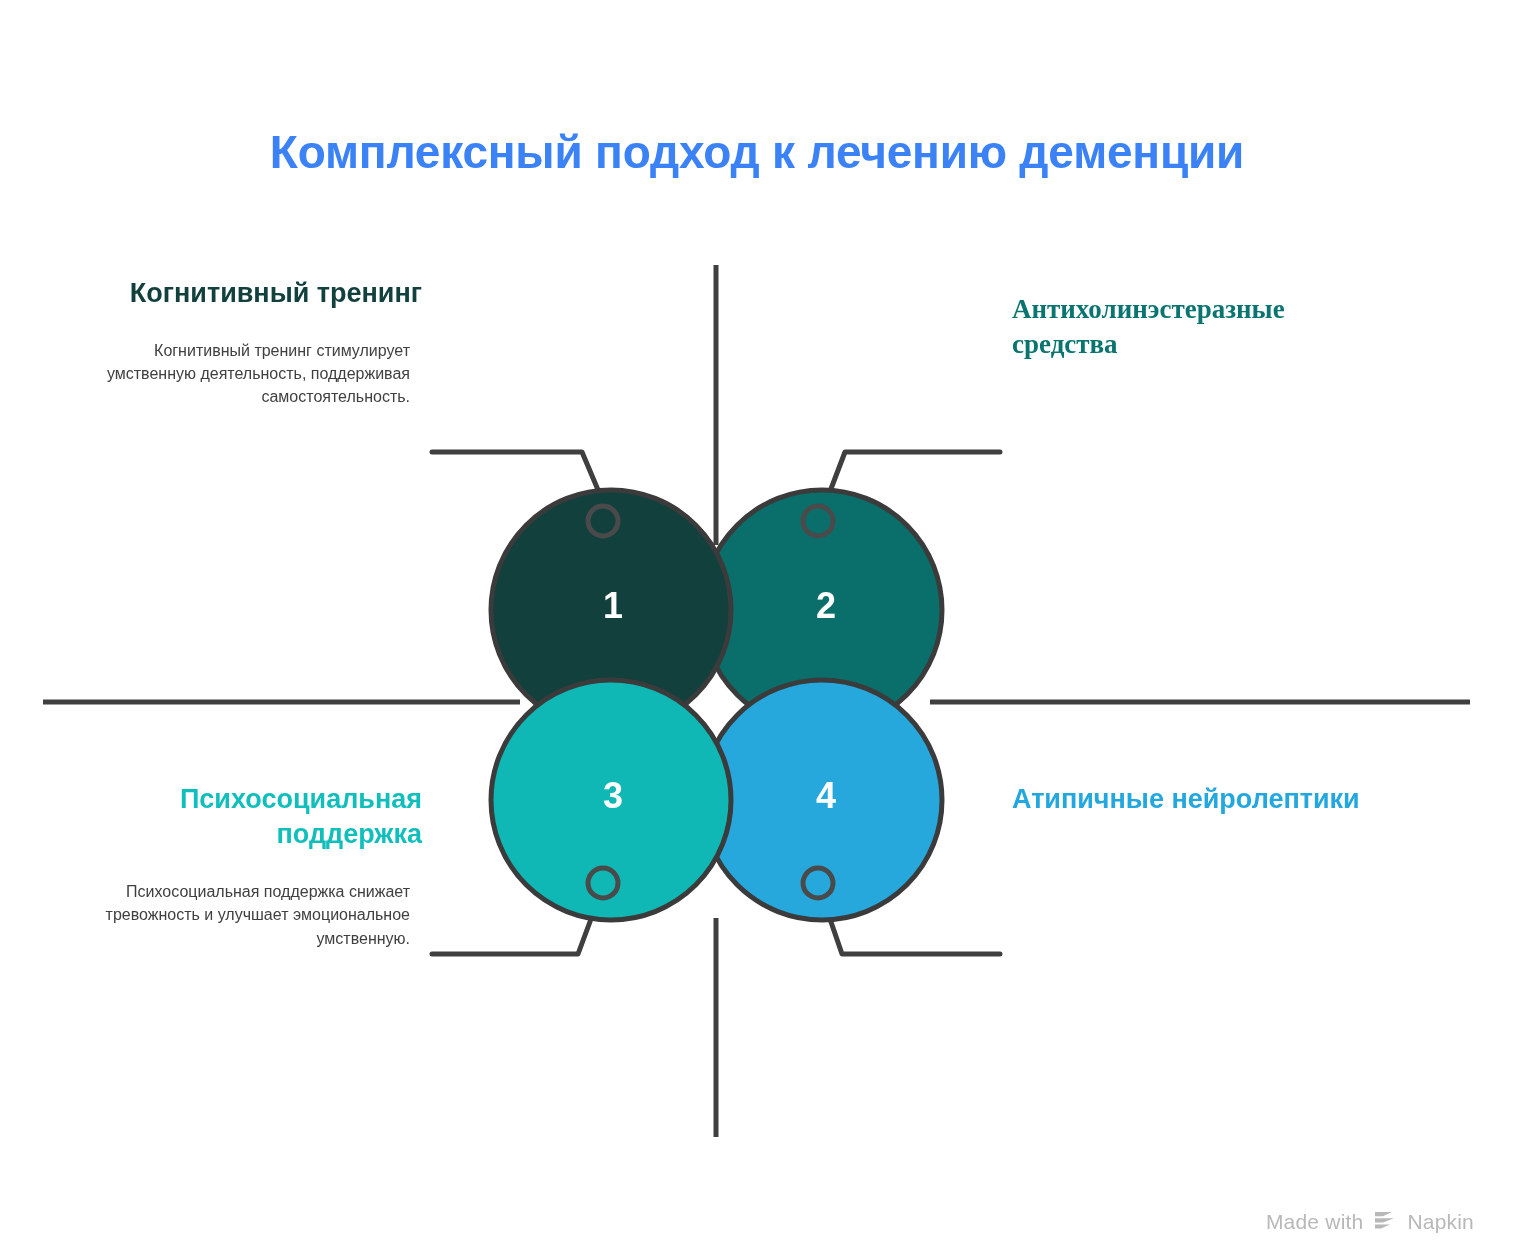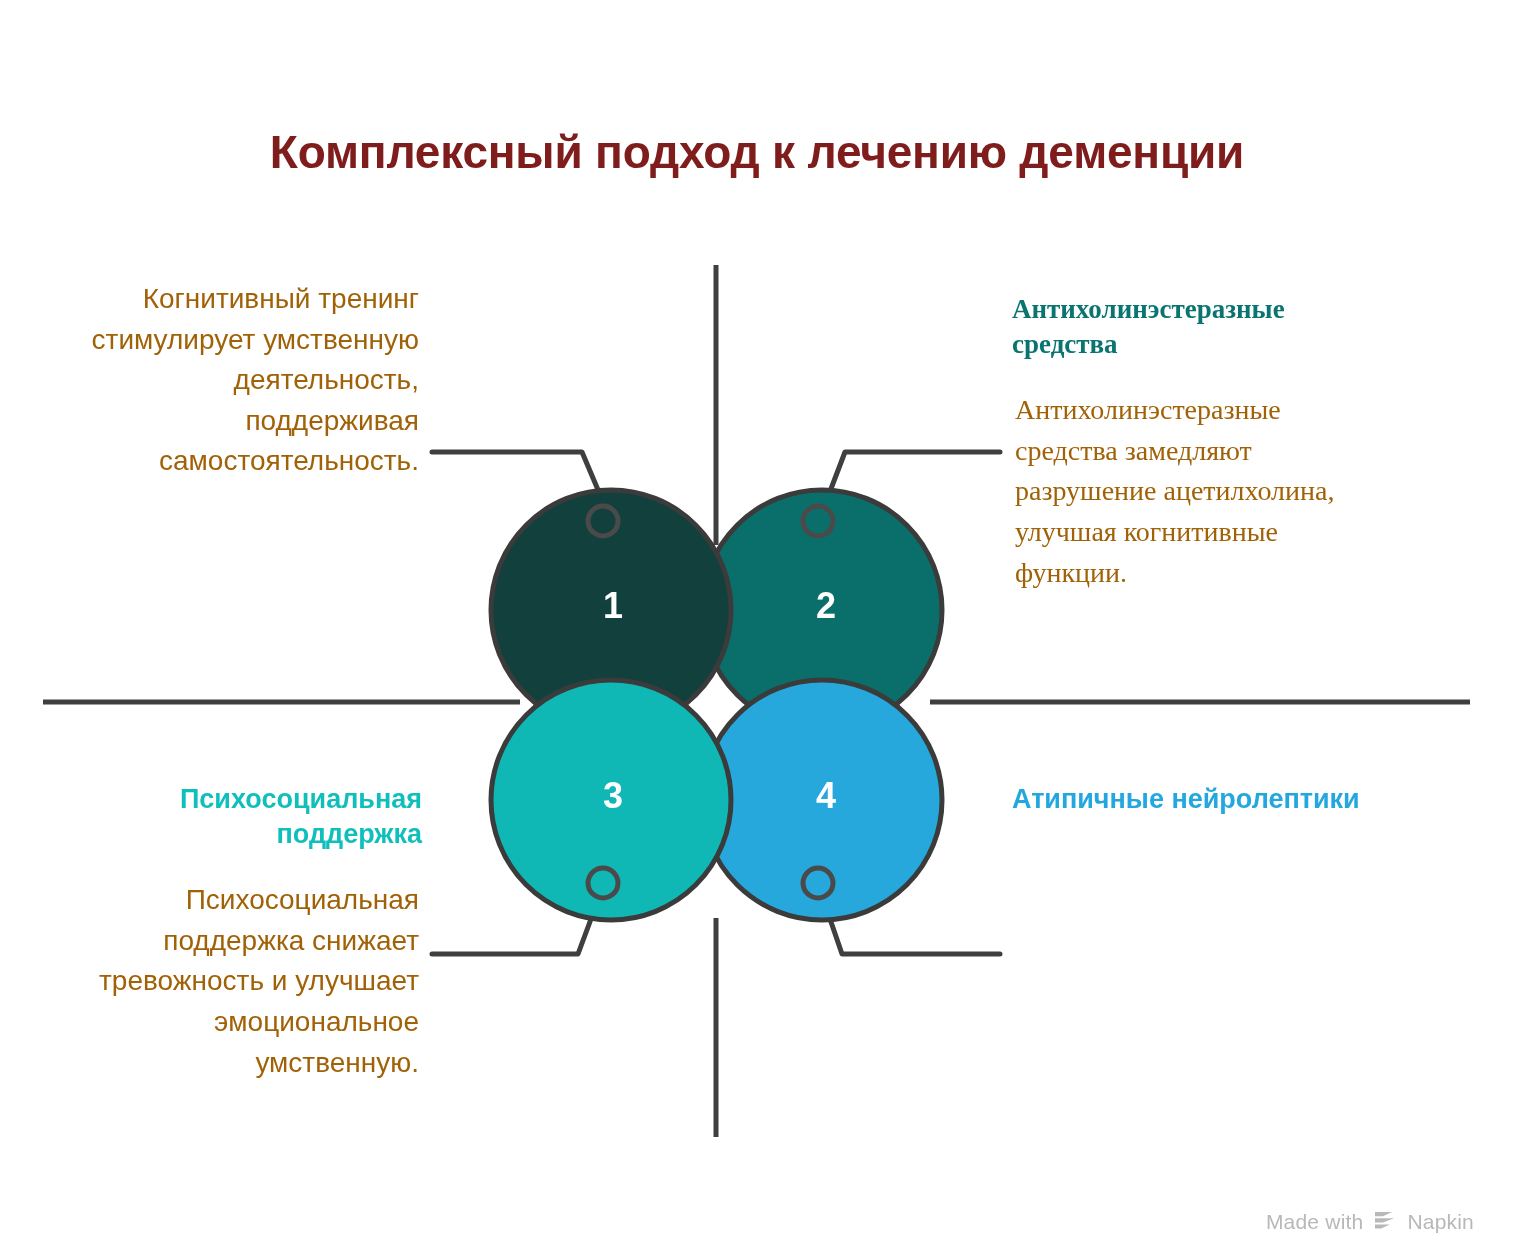--- a/index.html
+++ b/index.html
@@ -24,21 +24,21 @@
 
   
   .page-title {
     position: absolute;
     left: 0;
     top: 96px;
     width: 1514px;
     text-align: center;
     font-size: 46px;
     font-weight: 700;
-    color: #7f1d1d;
+    color: #3b82f6;
     letter-spacing: -0.2px;
     line-height: 1.12;
   }
 
   
   #art {
     position: absolute;
     left: 0;
     top: 0;
     width: 1514px;
@@ -50,25 +50,25 @@
     position: absolute;
     width: 360px;
   }
   .quad .q-head {
     font-size: 27px;
     font-weight: 700;
     line-height: 1.3;
     margin: 0 0 28px 0;
   }
   .quad .q-body {
-    font-size: 28px;
+    font-size: 16px;
     font-weight: 400;
     line-height: 1.45;
-    color: #a16207;
-    margin: 3px;
+    color: #404040;
+    margin: 12px;
   }
 
   .quad.left  { text-align: right; }
   .quad.right { text-align: left; width: 380px; }
 
   #quad-1 { left: 62px;   top: 276px; }
   #quad-2 { left: 1012px; top: 292px; font-family: Liberation Serif, serif; }
   #quad-3 { left: 62px;   top: 782px; }
   #quad-4 { left: 1012px; top: 782px; }
 
@@ -139,26 +139,26 @@
       <circle cx="818" cy="883" r="15"></circle>
     </g>
   </svg>
 
   <div class="circle-num" id="num-1">1</div>
   <div class="circle-num" id="num-2">2</div>
   <div class="circle-num" id="num-3">3</div>
   <div class="circle-num" id="num-4">4</div>
 
   <div class="quad left" id="quad-1">
+    <p class="q-head" style="color:#12403D">Когнитивный тренинг</p>
     <p class="q-body">Когнитивный тренинг стимулирует умственную деятельность, поддерживая самостоятельность.</p>
   </div>
 
   <div class="quad right" id="quad-2">
     <p class="q-head" style="color:#0A7570">Антихолинэстеразные средства</p>
-    <p class="q-body">Антихолинэстеразные средства замедляют разрушение ацетилхолина, улучшая когнитивные функции.</p>
   </div>
 
   <div class="quad left" id="quad-3">
     <p class="q-head" style="color:#10BFBC">Психосоциальная поддержка</p>
     <p class="q-body">Психосоциальная поддержка снижает тревожность и улучшает эмоциональное умственную.</p>
   </div>
 
   <div class="quad right" id="quad-4">
     <p class="q-head" style="color:#22A7DF">Атипичные нейролептики</p>
   </div>

